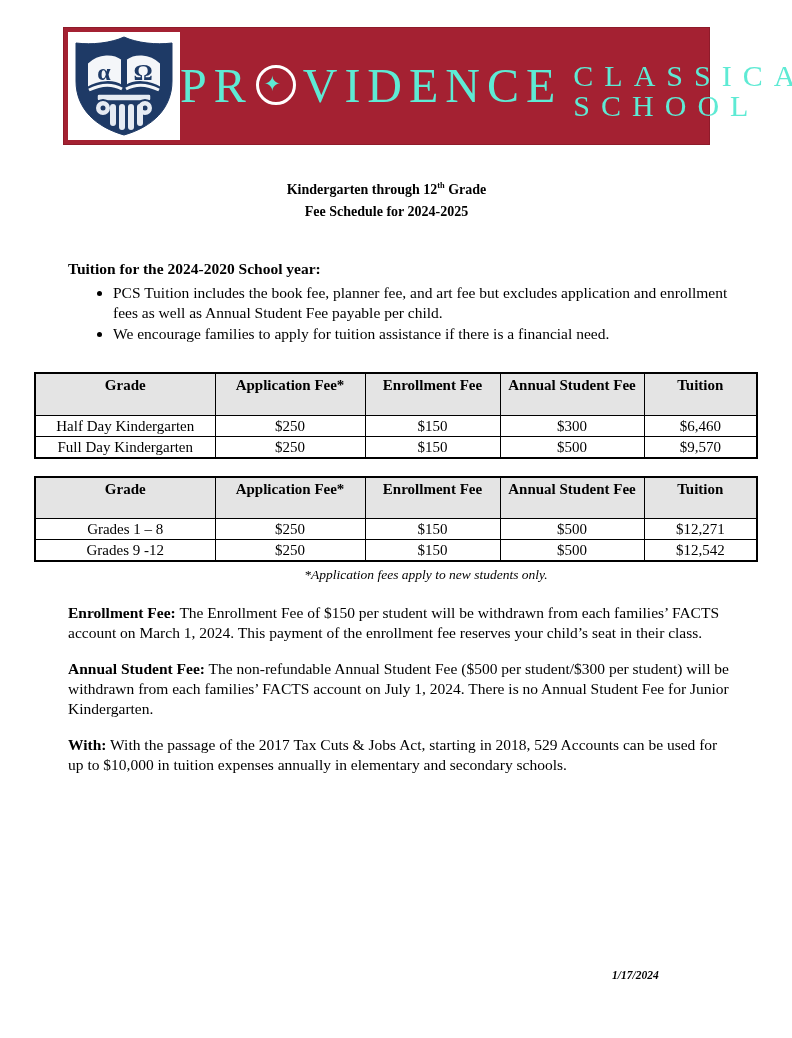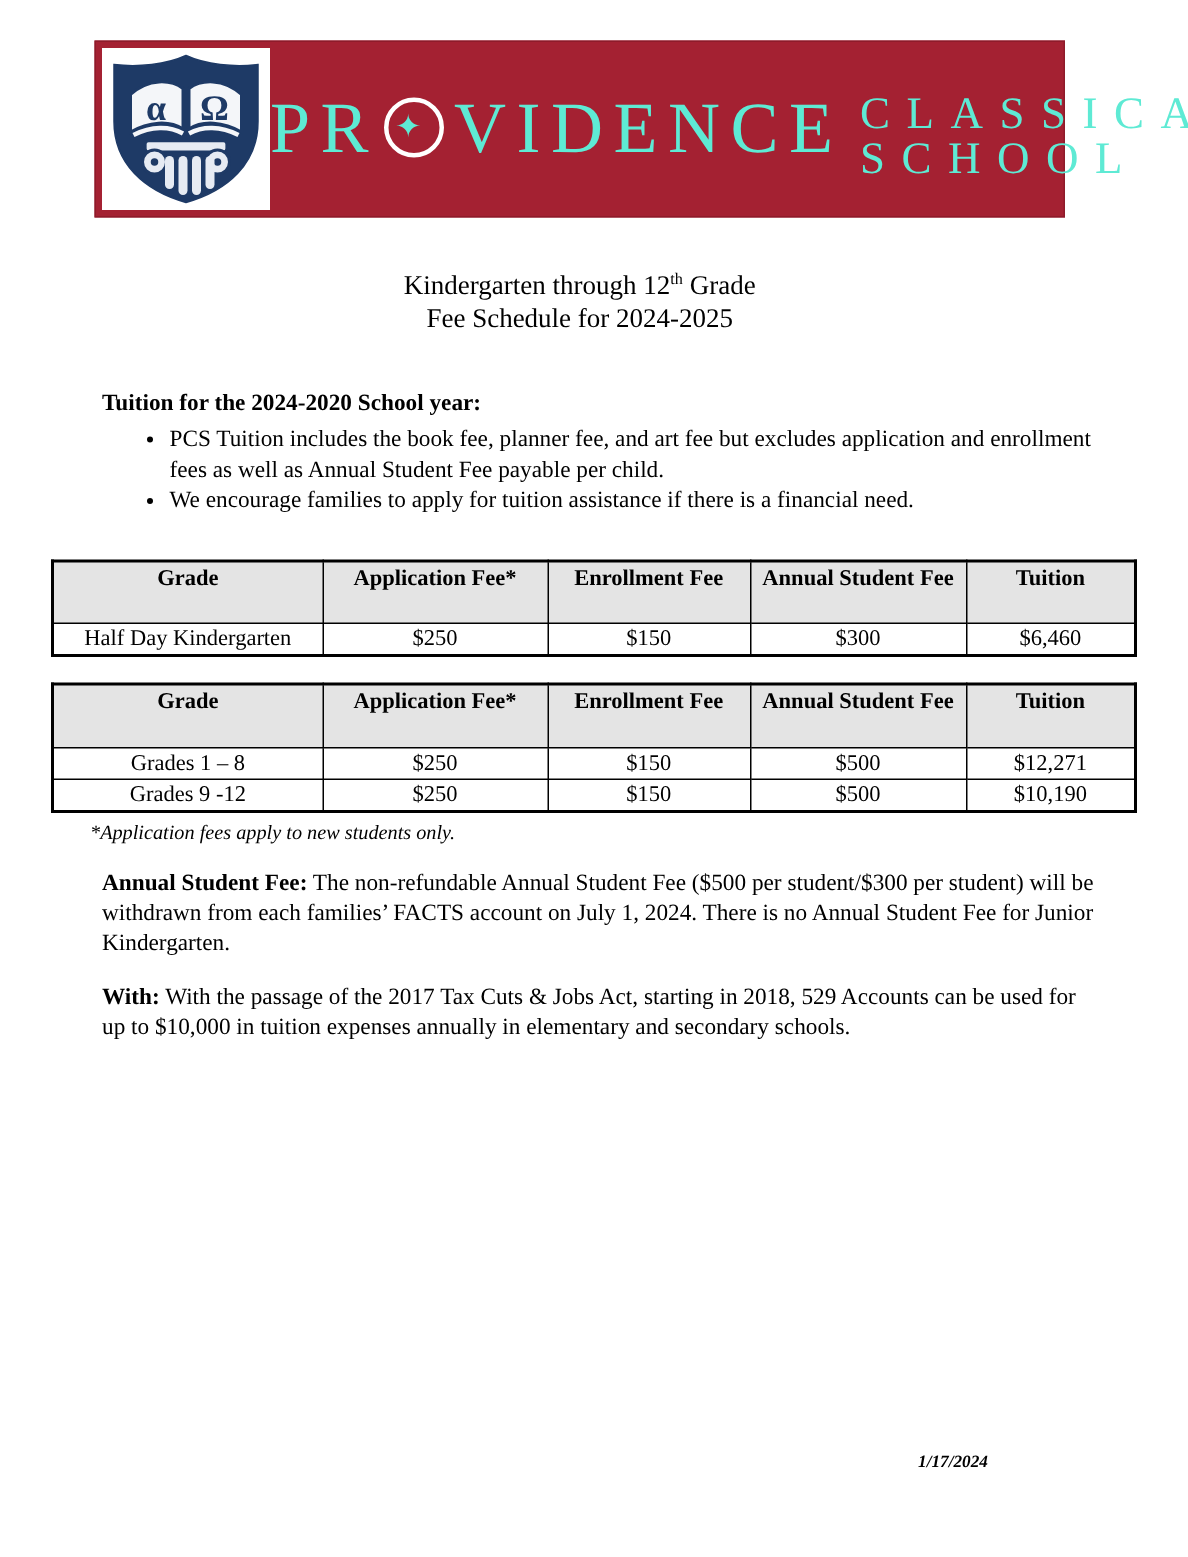--- a/index.html
+++ b/index.html
@@ -62,22 +62,22 @@
     font-size: 30px;
     letter-spacing: 11px;
     padding-left: 11px; 
   }
 
   
   .title-block {
     margin: 30px 0 0 63px;
     width: 647px;
     text-align: center;
-    font-weight: normal;
-    font-size: 18px;
+    font-weight: bold;
+    font-size: 14px;
     line-height: 22px;
   }
   .title-block sup { font-size: 60%; vertical-align: super; }
 
   
   .section-heading {
     margin: 36px 0 0 68px;
     font-weight: bold;
     font-size: 15.5px;
     line-height: 20px;
@@ -116,20 +116,21 @@
     border: 1.5px solid #000;
     padding: 0 4px;
     height: 21px;
     line-height: 20px;
   }
   .footnote {
     margin: 4px 0 0 60px;
     font-style: italic;
     font-size: 13.5px;
     line-height: 17px;
+    text-align: center;
   }
 
   
   .para {
     margin: 16px 0 0 68px;
     width: 668px;
     font-size: 15.5px;
     line-height: 20px;
   }
   .para.first { margin-top: 20px; }
@@ -215,20 +216,27 @@
       </tr>
     </thead>
     <tbody>
       <tr>
         <td>Half Day Kindergarten</td>
         <td>$250</td>
         <td>$150</td>
         <td>$300</td>
         <td>$6,460</td>
       </tr>
+      <tr>
+        <td>Full Day Kindergarten</td>
+        <td>$250</td>
+        <td>$150</td>
+        <td>$500</td>
+        <td>$9,570</td>
+      </tr>
     </tbody>
   </table>
 
   <table class="fee-table second">
     <colgroup>
         <col style="width:180px">
         <col style="width:150px">
         <col style="width:135px">
         <col style="width:144px">
         <col style="width:113px">
@@ -248,27 +256,28 @@
         <td>$250</td>
         <td>$150</td>
         <td>$500</td>
         <td>$12,271</td>
       </tr>
       <tr>
         <td>Grades 9 -12</td>
         <td>$250</td>
         <td>$150</td>
         <td>$500</td>
-        <td>$10,190</td>
+        <td>$12,542</td>
       </tr>
     </tbody>
   </table>
 
   <div class="footnote">*Application fees apply to new students only.</div>
 
+  <p class="para first"><strong>Enrollment Fee:</strong> <span>The Enrollment Fee of $150 per student will be withdrawn from each families’ FACTS account on March 1, 2024. This payment of the enrollment fee reserves your child’s seat in their class.</span></p>
 
   <p class="para"><strong>Annual Student Fee:</strong> <span>The non-refundable Annual Student Fee ($500 per student/$300 per student) will be withdrawn from each families’ FACTS account on July 1, 2024. There is no Annual Student Fee for Junior Kindergarten.</span></p>
 
 
   <p class="para"><strong>With:</strong> <span>With the passage of the 2017 Tax Cuts &amp; Jobs Act, starting in 2018, 529 Accounts can be used for up to $10,000 in tuition expenses annually in elementary and secondary schools.</span></p>
 
   <div class="footer-date">1/17/2024</div>
 
 </div>
 

